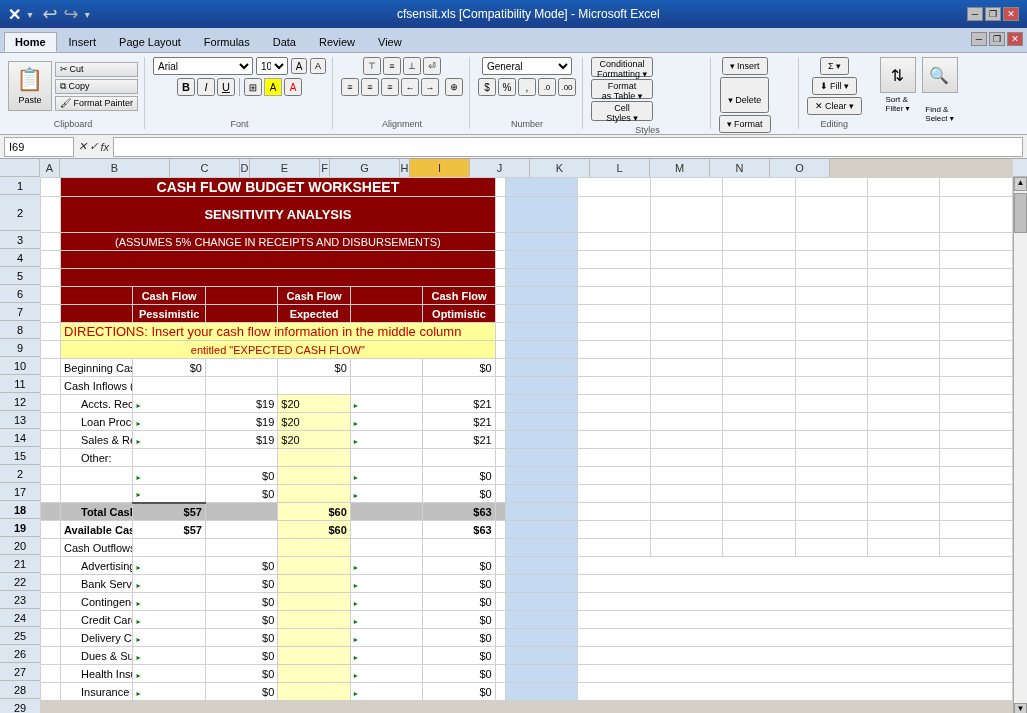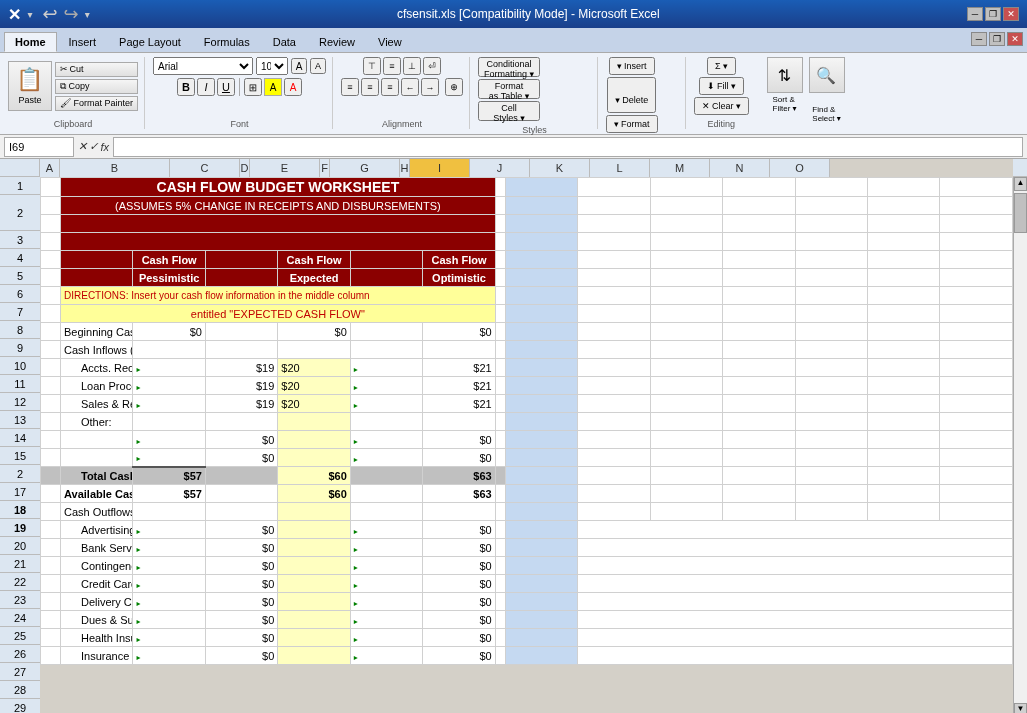--- a/index.html
+++ b/index.html
@@ -194,20 +194,33 @@
           <button style="width:18px; height:18px; font-size:9px; padding:0;">≡</button>
           <button style="width:18px; height:18px; font-size:9px; padding:0;">≡</button>
           <button style="width:18px; height:18px; font-size:9px; padding:0;">←</button>
           <button style="width:18px; height:18px; font-size:9px; padding:0;">→</button>
           <button style="width:18px; height:18px; font-size:9px; padding:0; margin-left:4px;">⊕</button>
         </div>
       </div>
       <div class="ribbon-group-label">Alignment</div>
     </div>
 
+    <div class="ribbon-group" style="min-width:100px;">
+      <div class="ribbon-group-content" style="flex-direction:column; gap:3px;">
+        <select style="width:90px; height:18px; font-size:10px;"><option>General</option></select>
+        <div style="display:flex; gap:2px;">
+          <button style="width:18px; height:18px; font-size:10px; padding:0;">$</button>
+          <button style="width:18px; height:18px; font-size:10px; padding:0;">%</button>
+          <button style="width:18px; height:18px; font-size:10px; padding:0;">,</button>
+          <button style="width:18px; height:18px; font-size:8px; padding:0;">.0</button>
+          <button style="width:18px; height:18px; font-size:8px; padding:0;">.00</button>
+        </div>
+      </div>
+      <div class="ribbon-group-label">Number</div>
+    </div>
 
     <div class="ribbon-group" style="min-width:120px;">
       <div class="ribbon-group-content" style="gap:4px;">
         <div style="display:flex; flex-direction:column; gap:2px; font-size:10px;">
           <button style="height:20px; font-size:9px; white-space:nowrap; padding:0 4px;">Conditional<br>Formatting ▾</button>
           <button style="height:20px; font-size:9px; white-space:nowrap; padding:0 4px;">Format<br>as Table ▾</button>
           <button style="height:20px; font-size:9px; white-space:nowrap; padding:0 4px;">Cell<br>Styles ▾</button>
         </div>
       </div>
       <div class="ribbon-group-label">Styles</div>
@@ -329,20 +342,32 @@
             <td style="width:10px; background:white;"></td>
             <td class="selected"></td>
             <td style="background:white;"></td>
             <td style="background:white;"></td>
             <td style="background:white;"></td>
             <td style="background:white;"></td>
             <td style="background:white;"></td>
             <td style="background:white;"></td>
           </tr>
 
+          <tr style="height:36px;">
+            <td style="background:white;"></td>
+            <td colspan="6" class="header-dark" style="font-size:13px; text-align:center; height:36px;">SENSITIVITY ANALYSIS</td>
+            <td style="background:white;"></td>
+            <td class="selected"></td>
+            <td style="background:white;"></td>
+            <td style="background:white;"></td>
+            <td style="background:white;"></td>
+            <td style="background:white;"></td>
+            <td style="background:white;"></td>
+            <td style="background:white;"></td>
+          </tr>
 
           <tr>
             <td style="background:white;"></td>
             <td colspan="6" class="header-subtitle">(ASSUMES 5% CHANGE IN RECEIPTS AND DISBURSEMENTS)</td>
             <td style="background:white;"></td>
             <td class="selected"></td>
             <td style="background:white;"></td>
             <td style="background:white;"></td>
             <td style="background:white;"></td>
             <td style="background:white;"></td>
@@ -407,21 +432,21 @@
             <td style="background:white;"></td>
             <td style="background:white;"></td>
             <td style="background:white;"></td>
             <td style="background:white;"></td>
             <td style="background:white;"></td>
             <td style="background:white;"></td>
           </tr>
 
           <tr>
             <td style="background:white;"></td>
-            <td colspan="6" class="yellow-bg" style="color:#c00000; font-size:10px;">DIRECTIONS:  Insert your cash flow information in the middle column</td>
+            <td colspan="6" class="yellow-bg" style="color:#c00000; font-size:13px;">DIRECTIONS:  Insert your cash flow information in the middle column</td>
             <td style="background:white;"></td>
             <td class="selected"></td>
             <td style="background:white;"></td>
             <td style="background:white;"></td>
             <td style="background:white;"></td>
             <td style="background:white;"></td>
             <td style="background:white;"></td>
             <td style="background:white;"></td>
           </tr>
 

